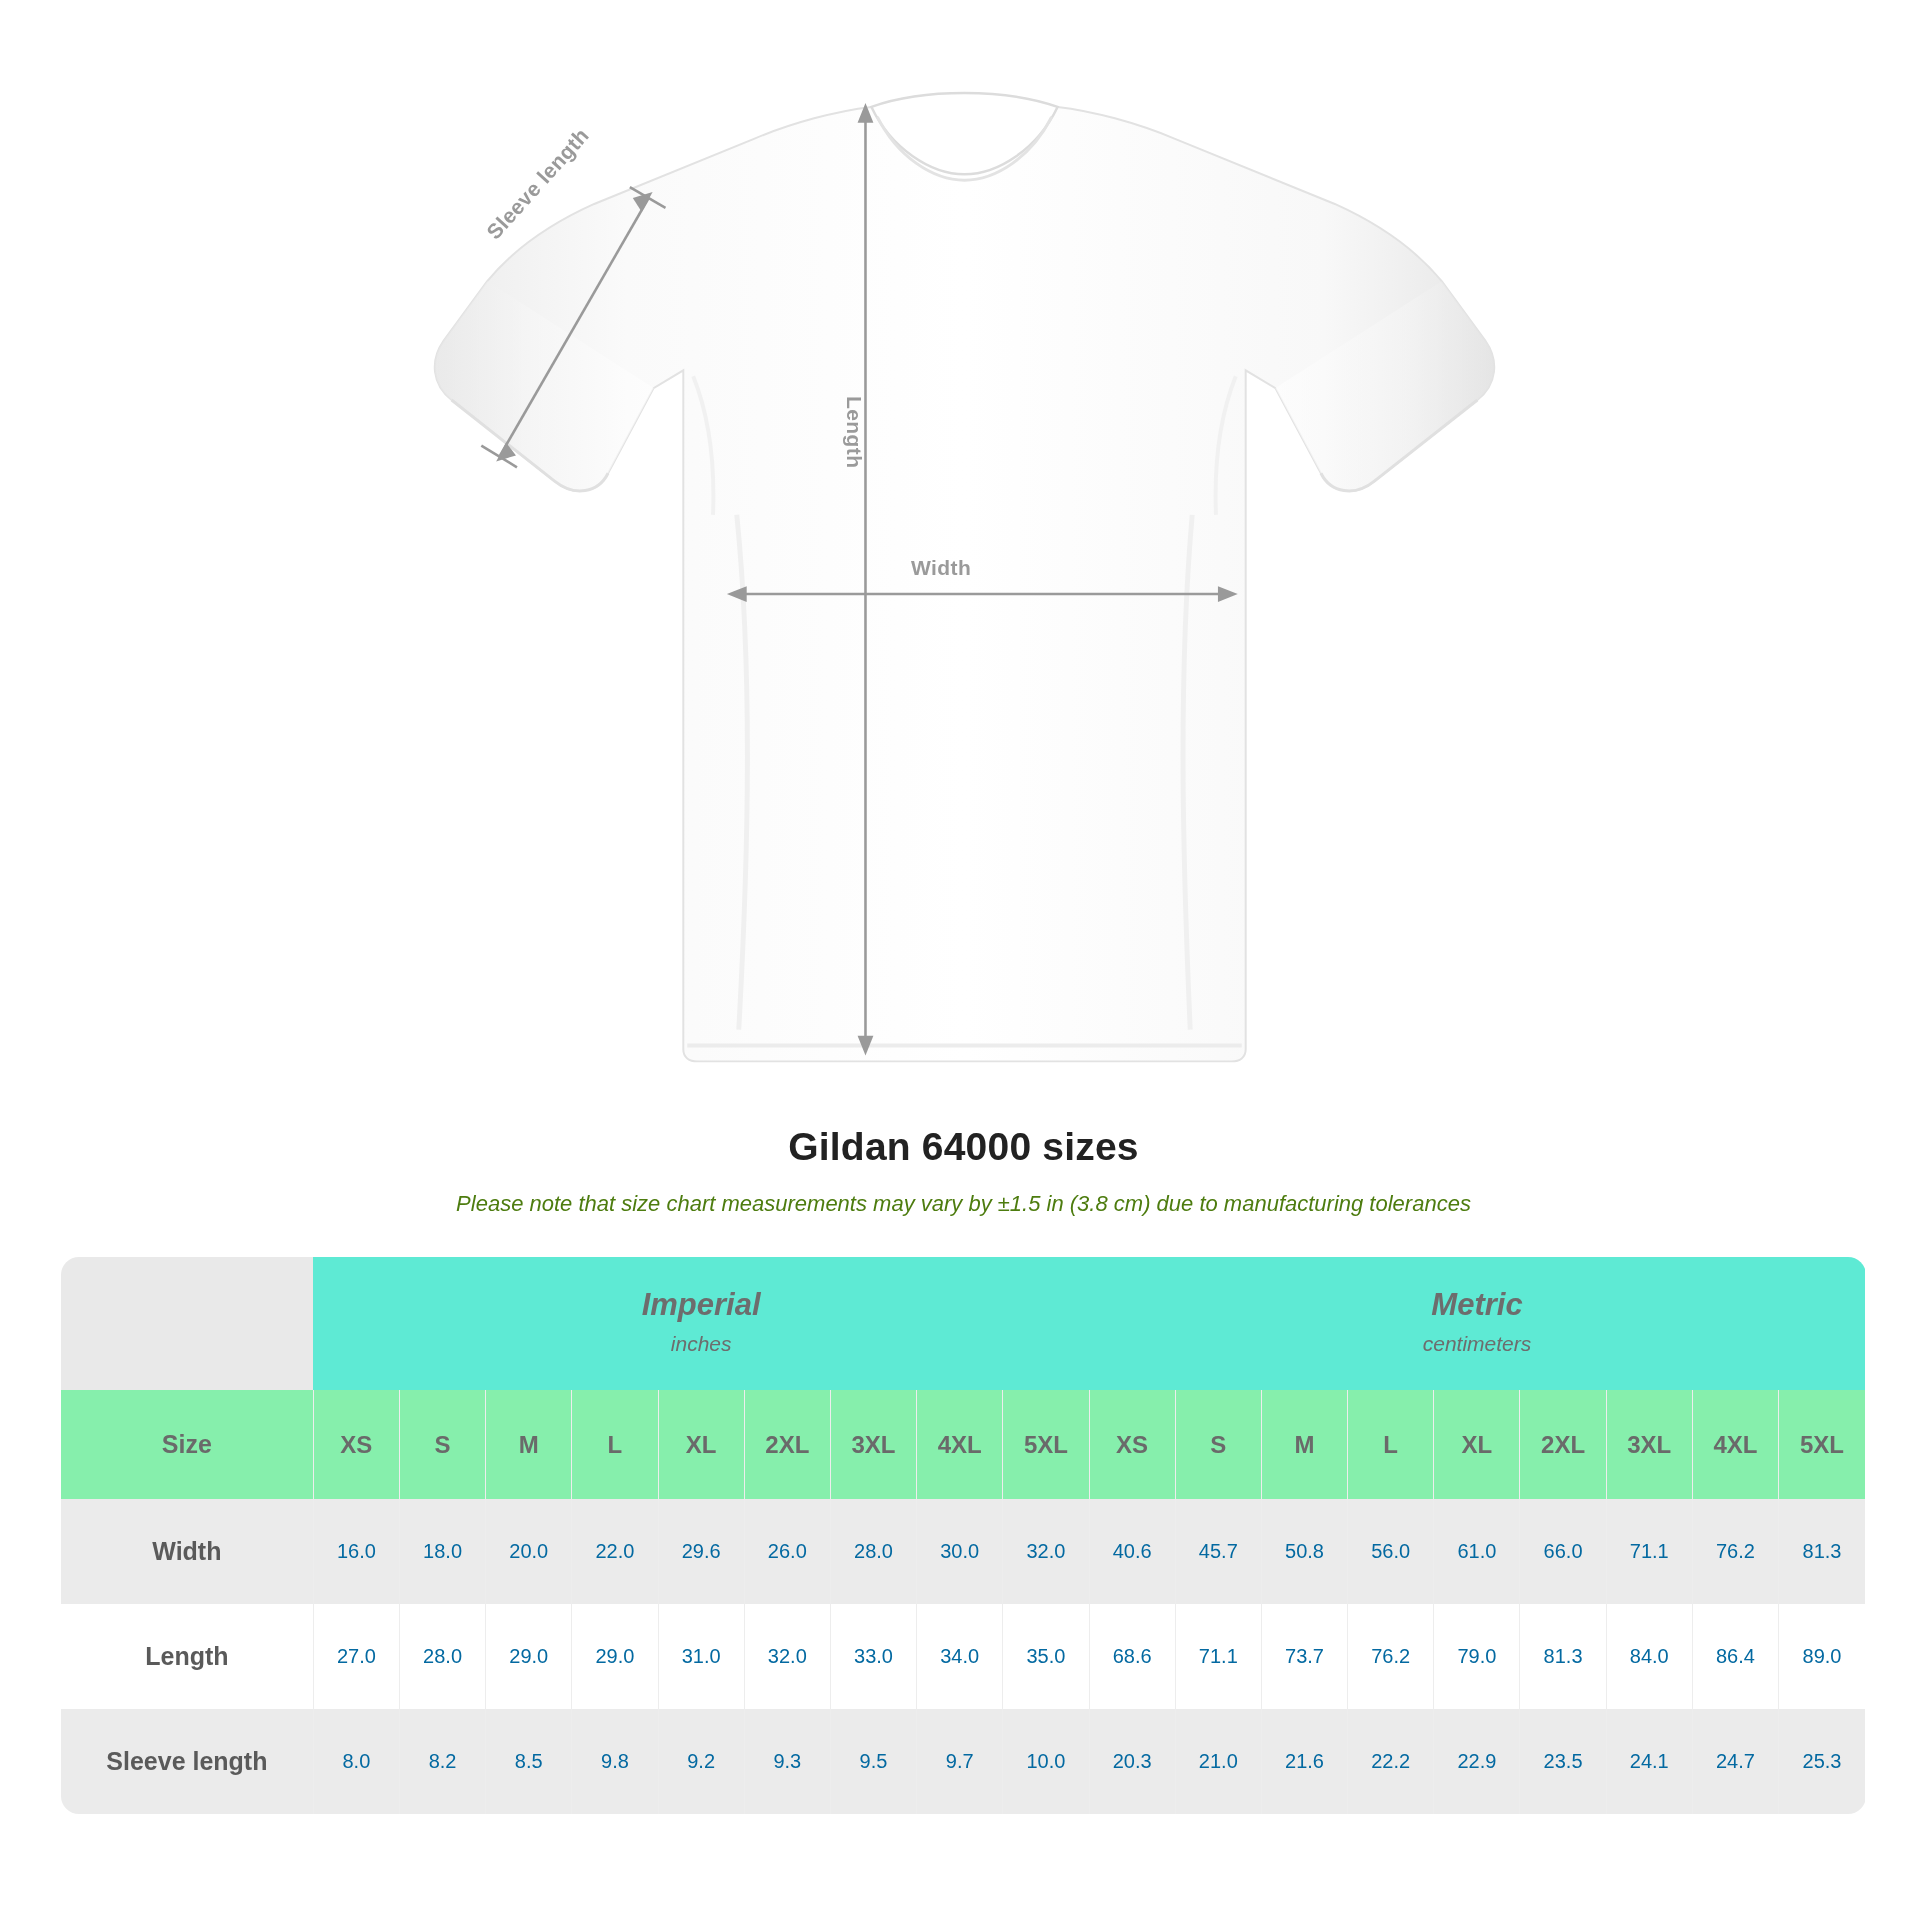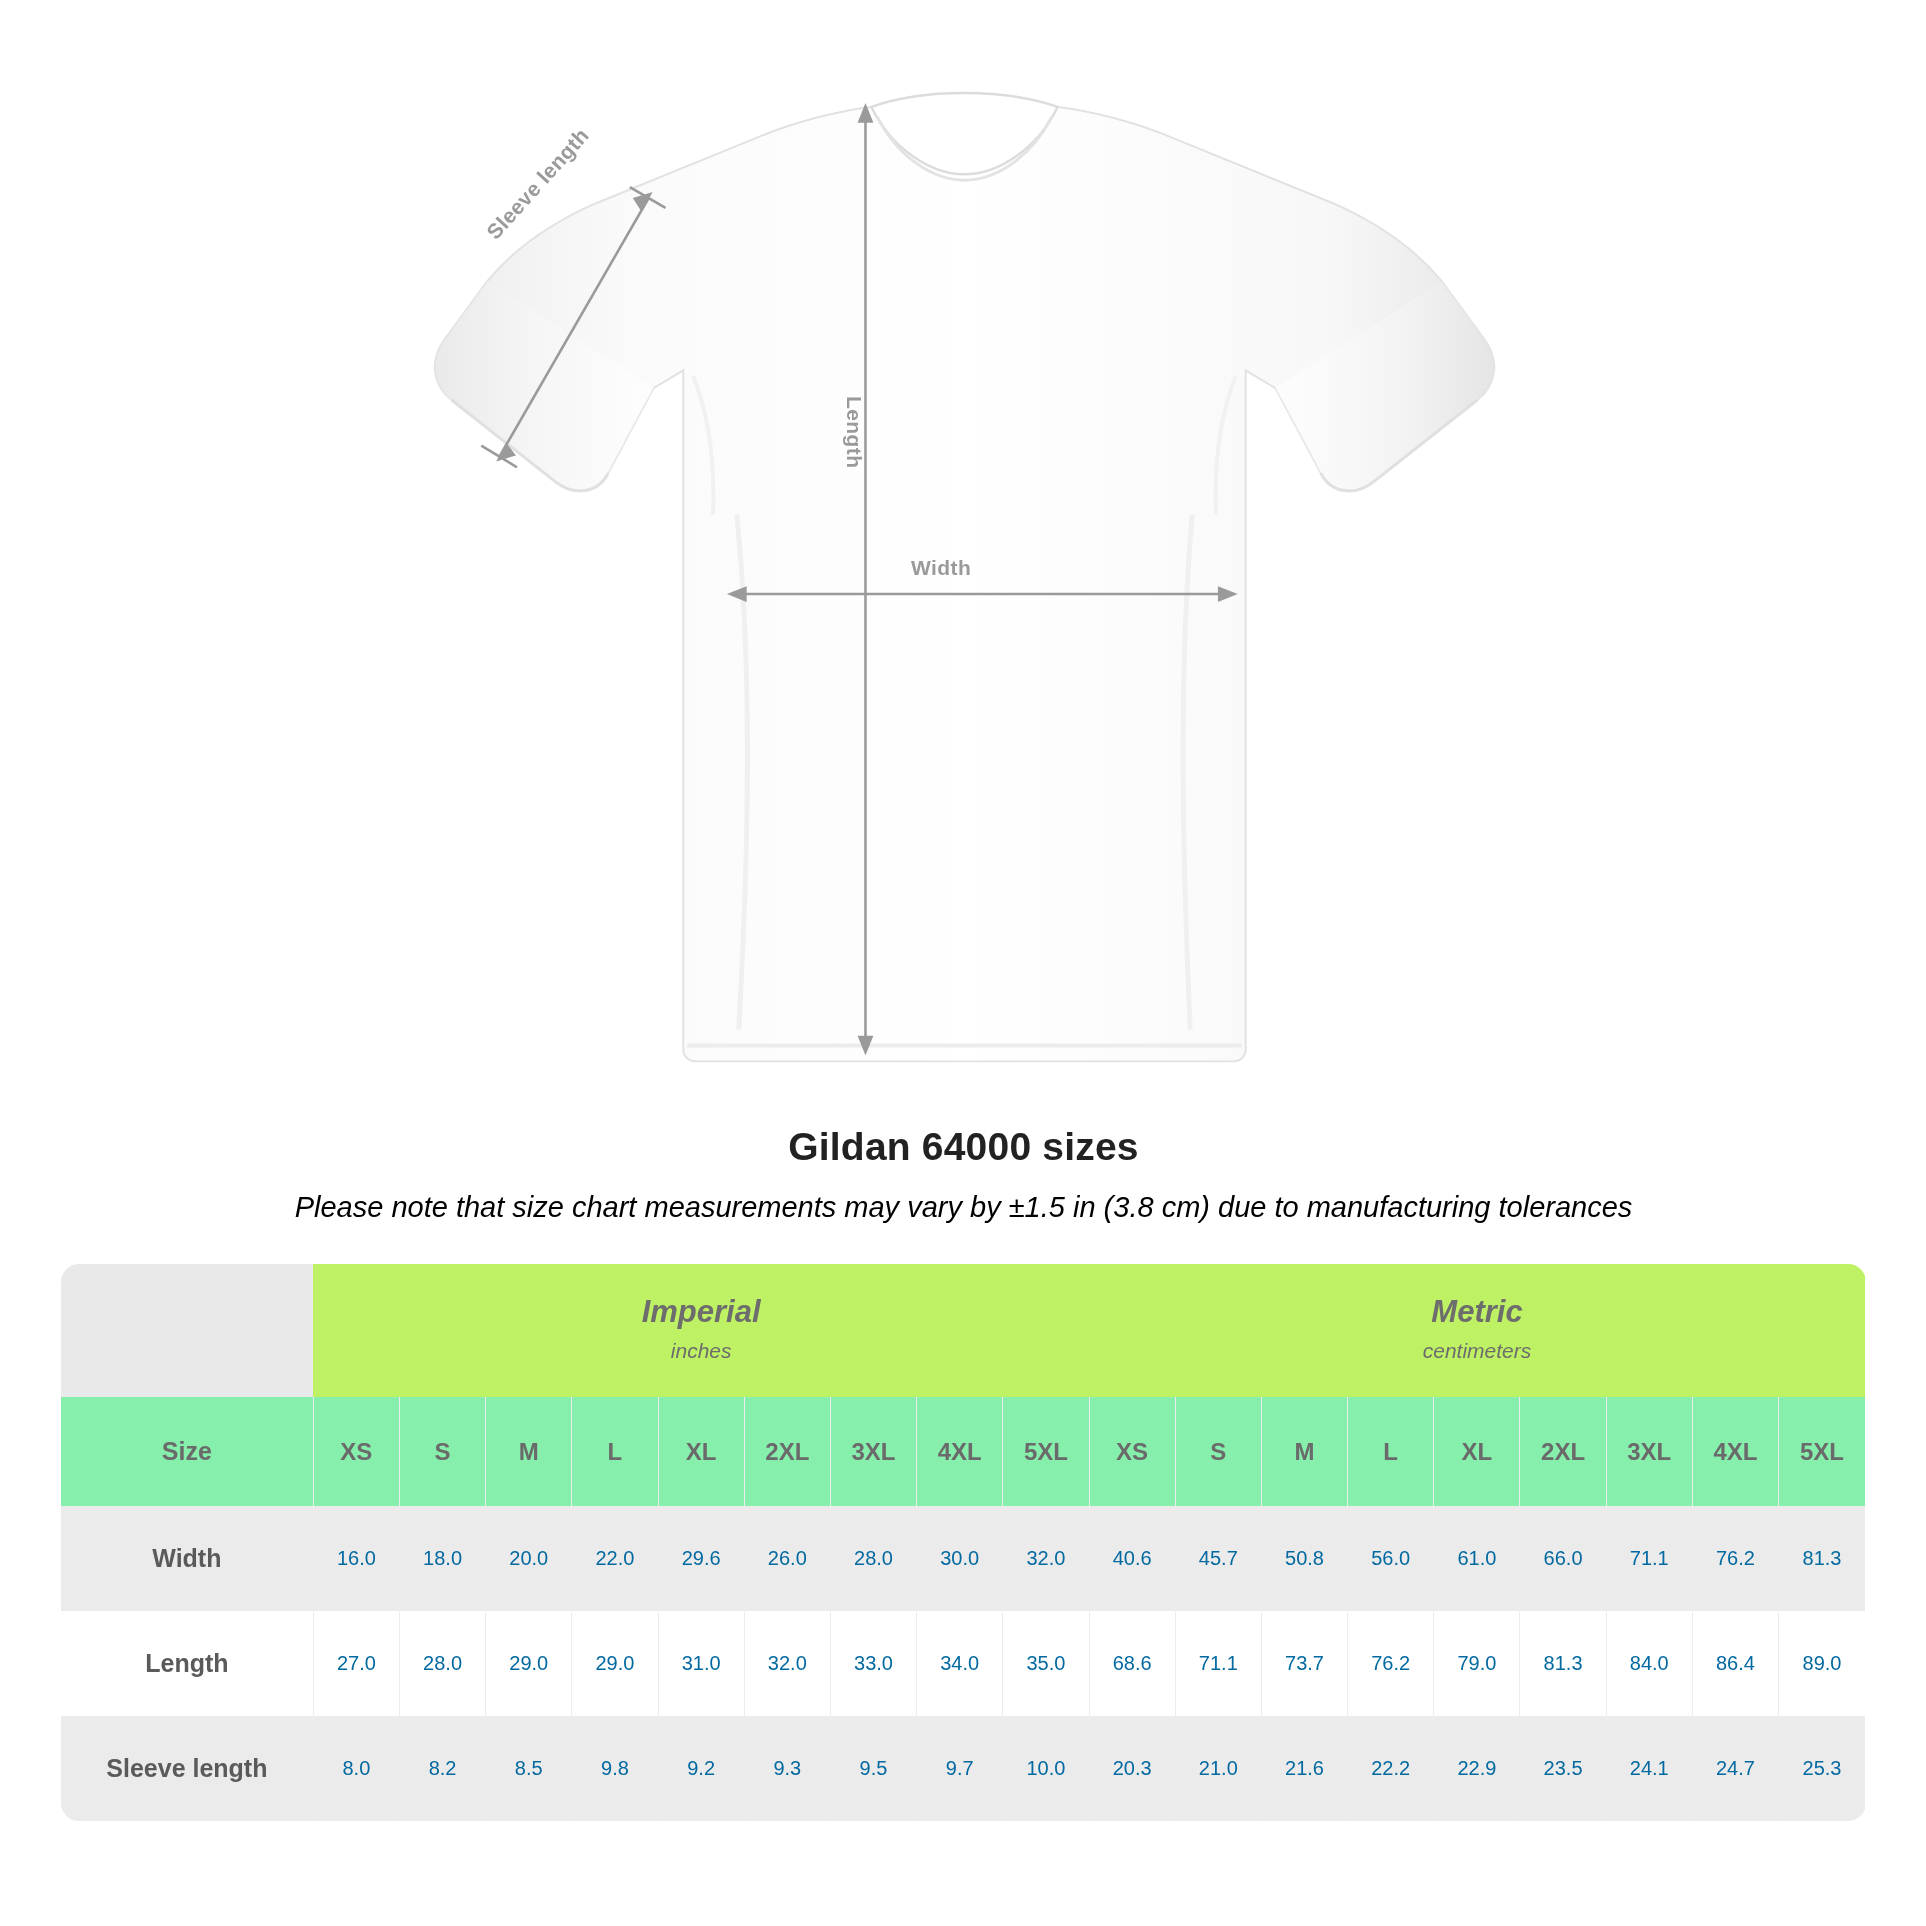--- a/index.html
+++ b/index.html
@@ -61,23 +61,23 @@
     margin-top: 26px;
   }
   .chart-title {
     font-size: 39px;
     font-weight: bold;
     color: #222222;
     margin: 0;
     letter-spacing: 0.2px;
   }
   .chart-note {
-    font-size: 29px;
+    font-size: 22px;
     font-style: italic;
-    color: #000000;
+    color: #4d7c0f;
     margin-top: 22px;
   }
 
   
   .table-wrap {
     margin: 40px 61px 0 61px;
     border-radius: 18px;
     overflow: hidden;
   }
   table.size-table {
@@ -87,21 +87,21 @@
   }
   table.size-table td, table.size-table th {
     text-align: center;
     vertical-align: middle;
     font-size: 23px;
     color: #5c5c5c;
     border: none;
     font-weight: normal;
   }
   .unit-head-cell {
-    background: #bef264;
+    background: #5eead4;
     padding: 30px 0 34px 0;
   }
   .unit-head-cell .unit-name {
     font-size: 31px;
     font-weight: bold;
     font-style: italic;
     color: #6d6d6d;
   }
   .unit-head-cell .unit-sub {
     font-size: 21px;

